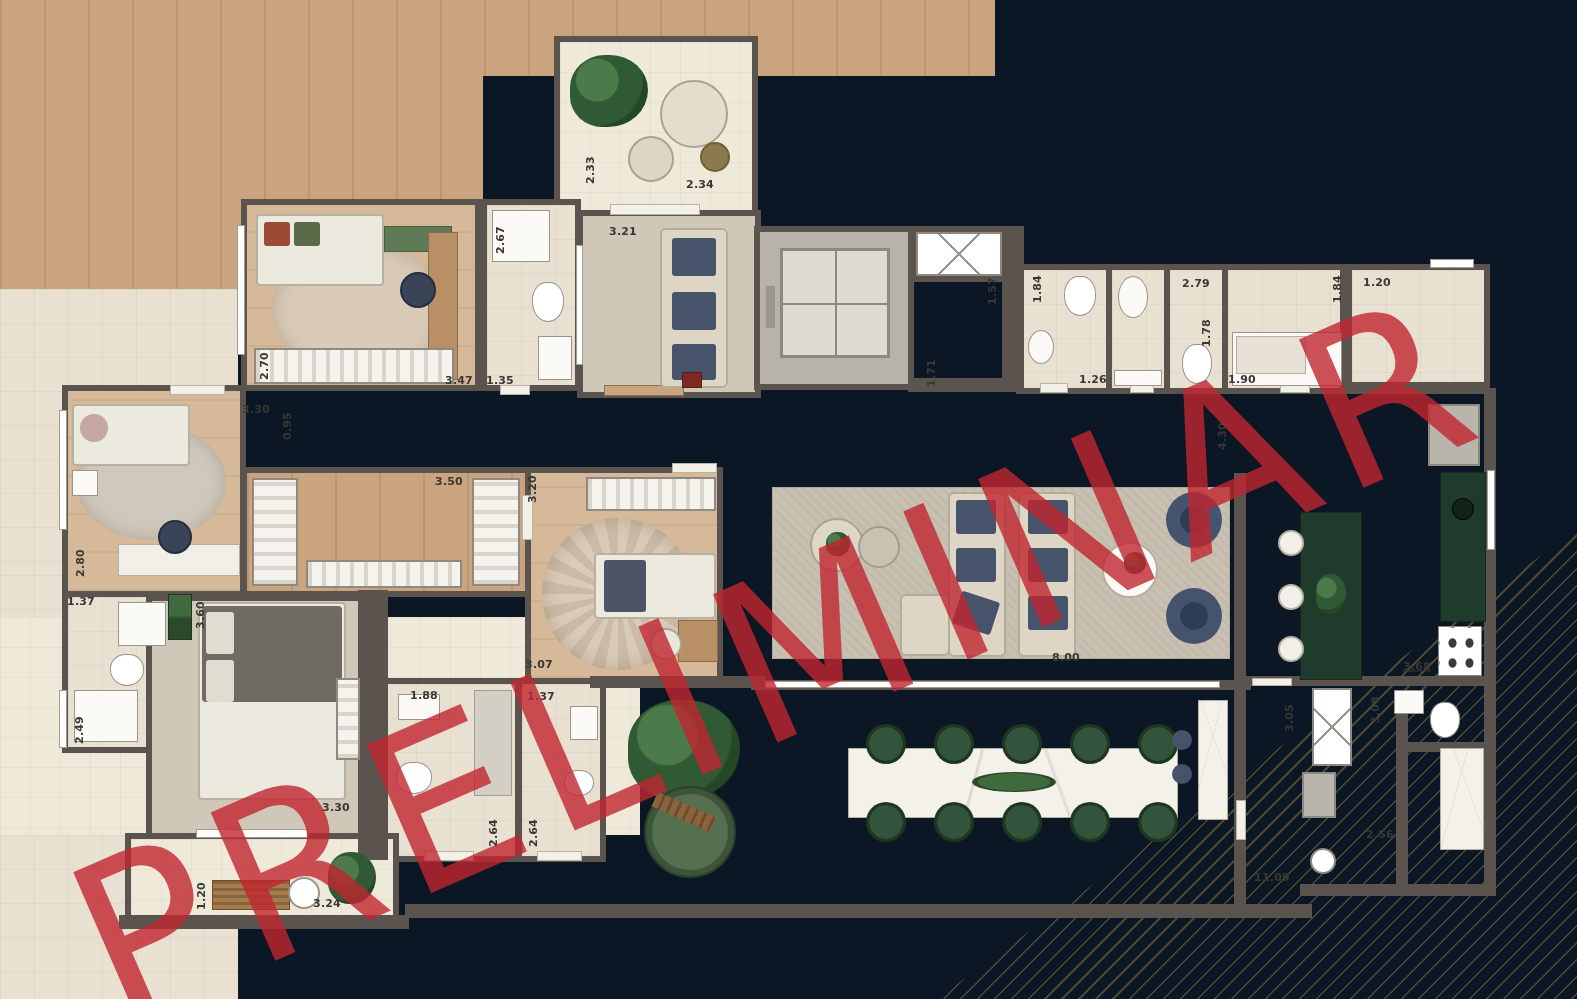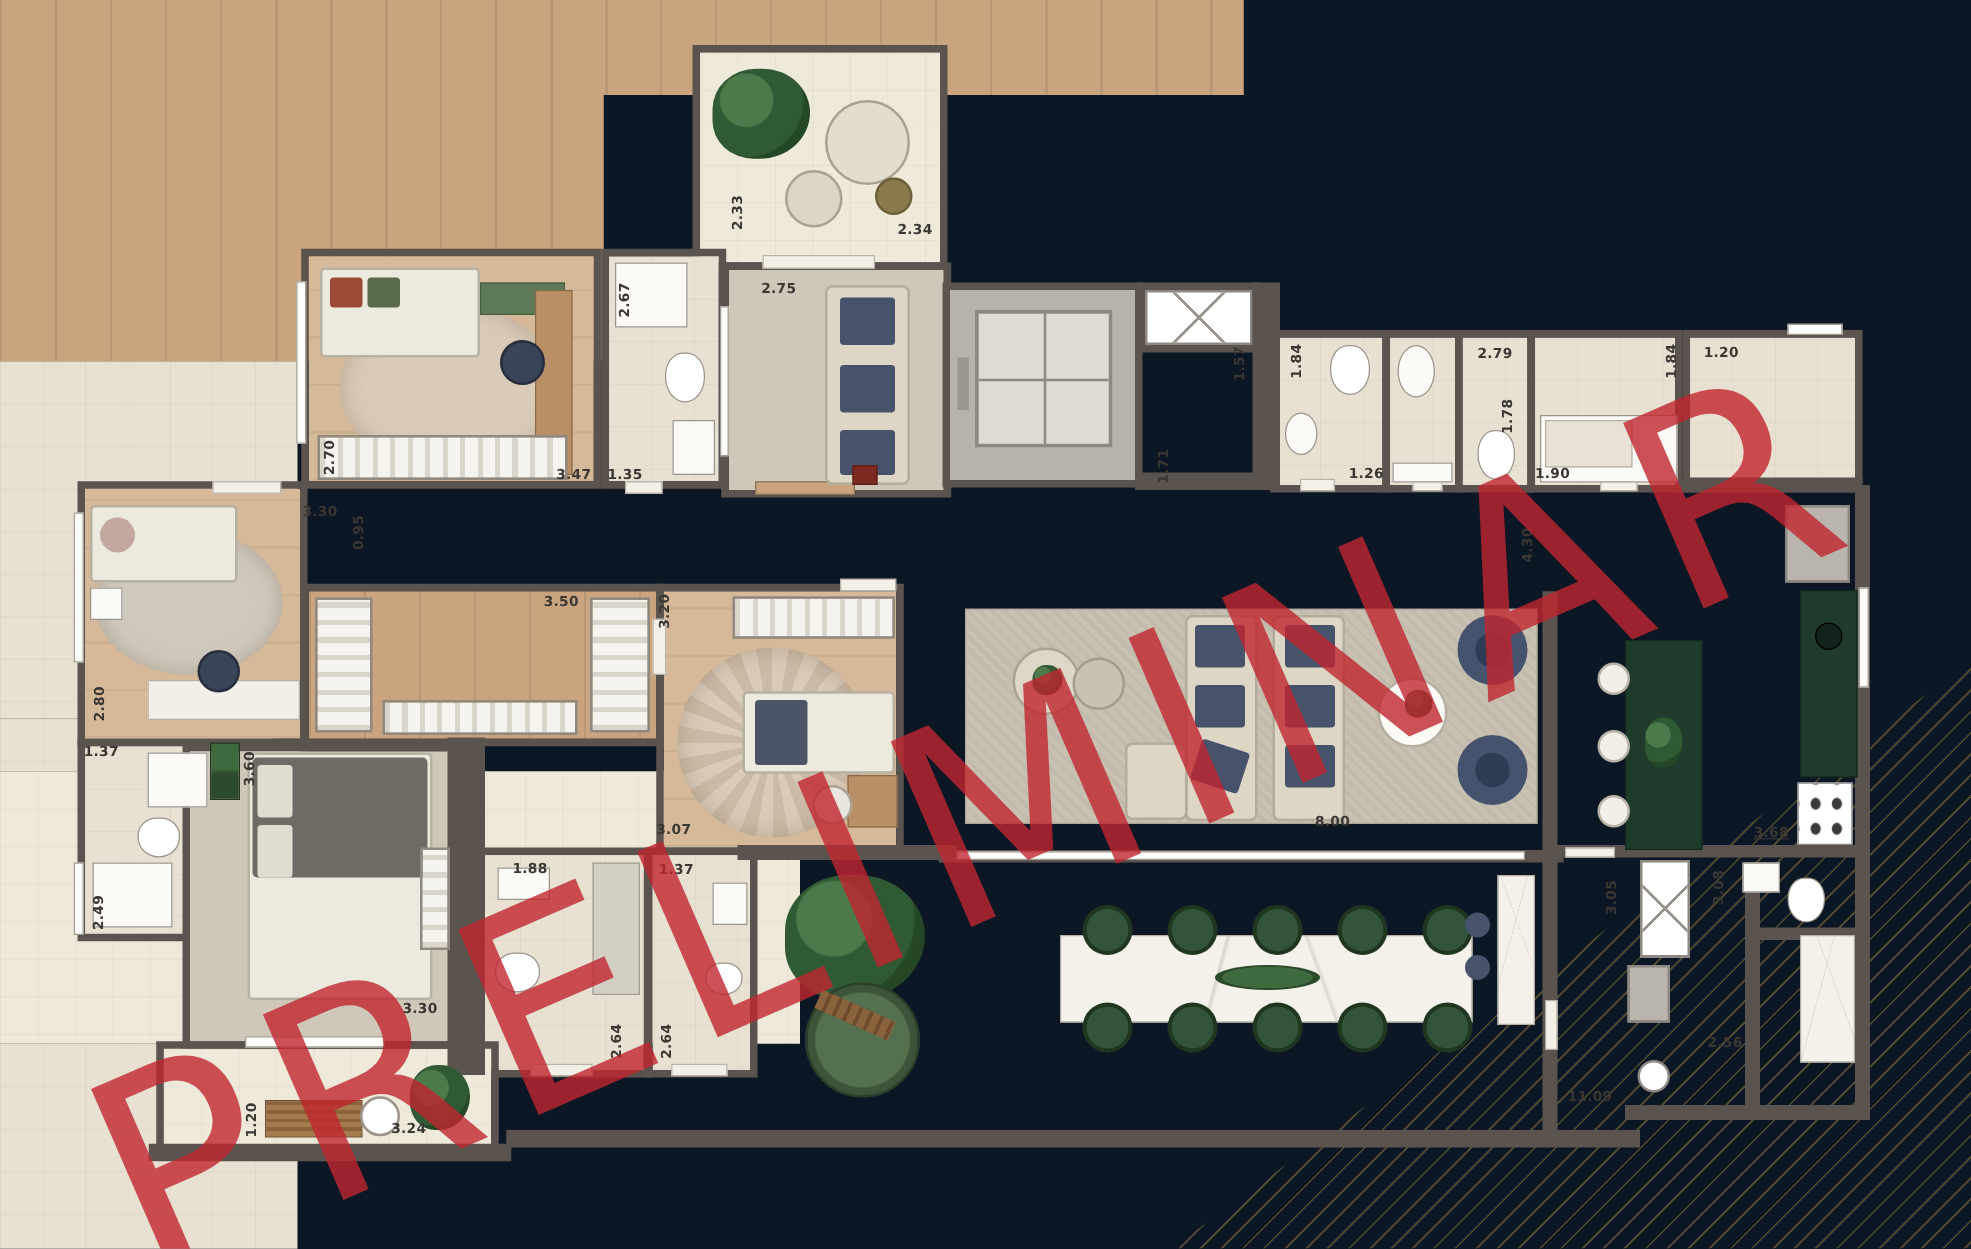--- a/index.html
+++ b/index.html
@@ -245,22 +245,22 @@
   <div class="fur toilet" style="left:1430px;top:702px;width:30px;height:36px;"></div>
   <div class="fur sink" style="left:1394px;top:690px;width:30px;height:24px;"></div>
   <div class="fur marble" style="left:1440px;top:748px;width:44px;height:102px;"></div>
 
   <div class="fur" style="left:212px;top:880px;width:78px;height:30px;background:repeating-linear-gradient(0deg,#a57c4e 0 4px,#8a633a 4px 7px);border:1px solid #6f4c2d;"></div>
   <div class="fur circ" style="left:288px;top:877px;width:32px;height:32px;background:#fff;border:2px solid #9a948a;"></div>
   <div class="fur plant" style="left:328px;top:852px;width:48px;height:52px;"></div>
 
   <div id="labels">
       <span class="lbl v" style="left: 590px; top: 170px;">2.33</span>
-      <span class="lbl" style="left: 700px; top: 184px; margin-left: 32px;">2.34</span>
-      <span class="lbl" style="left: 623px; top: 231px;">2.75</span>
+      <span class="lbl" style="left: 700px; top: 184px;">2.34</span>
+      <span class="lbl" style="left: 623px; top: 231px;">3.21</span>
       <span class="lbl v" style="left: 500px; top: 240px;">2.67</span>
       <span class="lbl v" style="left: 264px; top: 366px;">2.70</span>
       <span class="lbl" style="left: 459px; top: 380px;">3.47</span>
       <span class="lbl" style="left: 500px; top: 380px;">1.35</span>
       <span class="lbl" style="left: 256px; top: 409px;">3.30</span>
       <span class="lbl v" style="left: 287px; top: 426px;">0.95</span>
       <span class="lbl v" style="left: 992px; top: 291px;">1.57</span>
       <span class="lbl v" style="left: 1037px; top: 289px;">1.84</span>
       <span class="lbl" style="left: 1196px; top: 283px;">2.79</span>
       <span class="lbl v" style="left: 1337px; top: 289px;">1.84</span>

